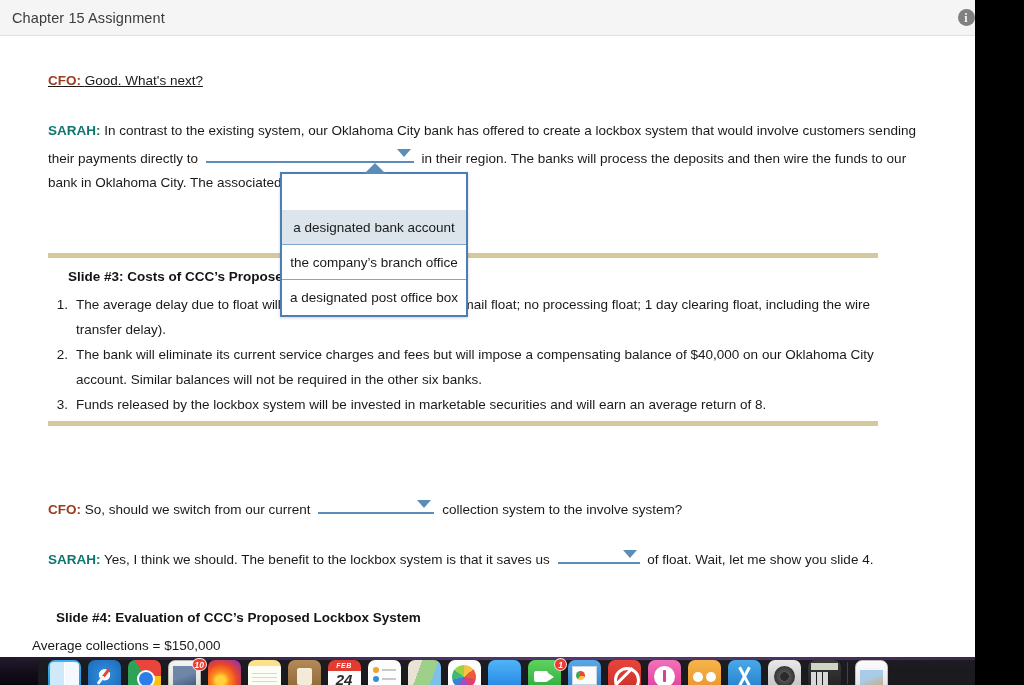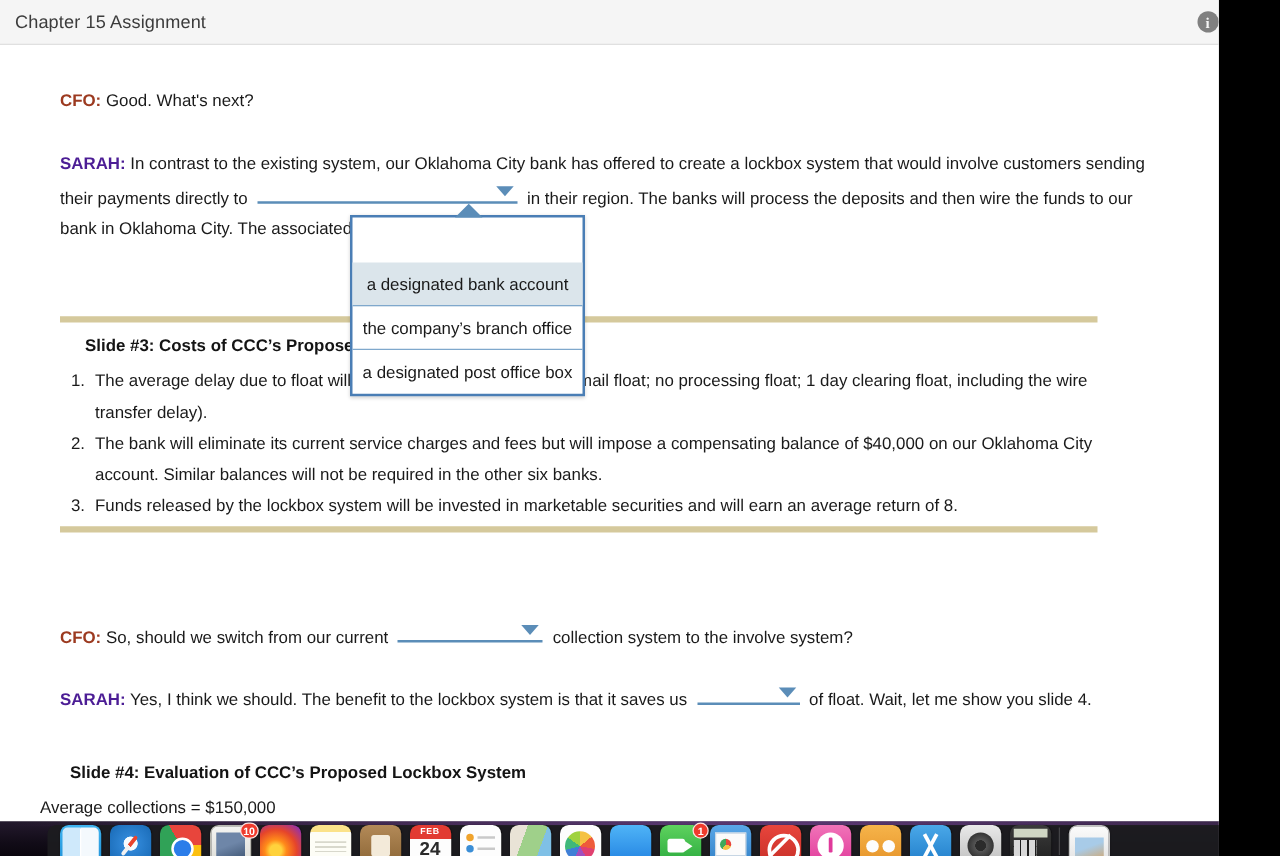--- a/index.html
+++ b/index.html
@@ -78,21 +78,21 @@
     overflow: hidden;
   }
 
   .para {
     position: absolute;
     font-size: 13.5px;
     line-height: 24.5px;
     color: #1a1a1a;
   }
   .spk-cfo   { color: #9c3a20; font-weight: bold; }
-  .spk-sarah { color: #4c1d95; font-weight: bold; }
+  .spk-sarah { color: #0f766e; font-weight: bold; }
 
   
   .blank {
     display: inline-block;
     position: relative;
     vertical-align: baseline;
     border-bottom: 2px solid #5b8db8;
     height: 19px;
     margin: 0 4px;
     cursor: pointer;
@@ -196,20 +196,21 @@
     padding: 0 6px;
   }
   .dock .slot {
     position: relative;
     width: 40px;
     height: 25px;
     display: flex;
     align-items: flex-end;
     justify-content: center;
     cursor: pointer;
+    font-style: italic;
   }
   .dock .app {
     width: 33px;
     height: 33px;
     margin-bottom: -8px;
     border-radius: 7px;
     position: relative;
     overflow: hidden;
     box-shadow: 0 0 1px rgba(0,0,0,.6);
   }
@@ -333,21 +334,21 @@
     <div class="tb-icon">
       <div class="info-circle">i</div>
     </div>
     <div class="tb-icon">
       <div class="close-x">✕</div>
     </div>
   </div>
 
   <div class="doc">
 
-    <div class="para" style="left:48px; top:33px; width:880px;">
+    <div class="para" style="left:48px; top:33px; width:880px;text-decoration:underline;">
       <span class="spk-cfo">CFO:</span>
       <span>Good. What's next?</span>
     </div>
 
     <div class="para" style="left:48px; top:83px; width:880px;">
       <span class="spk-sarah">SARAH:</span>
       <span>In contrast to the existing system, our Oklahoma City bank has offered to create a lockbox system that would involve customers sending their payments directly to</span>
       <span class="blank" style="width:208px;">
         <span class="caret"></span>
       </span>

